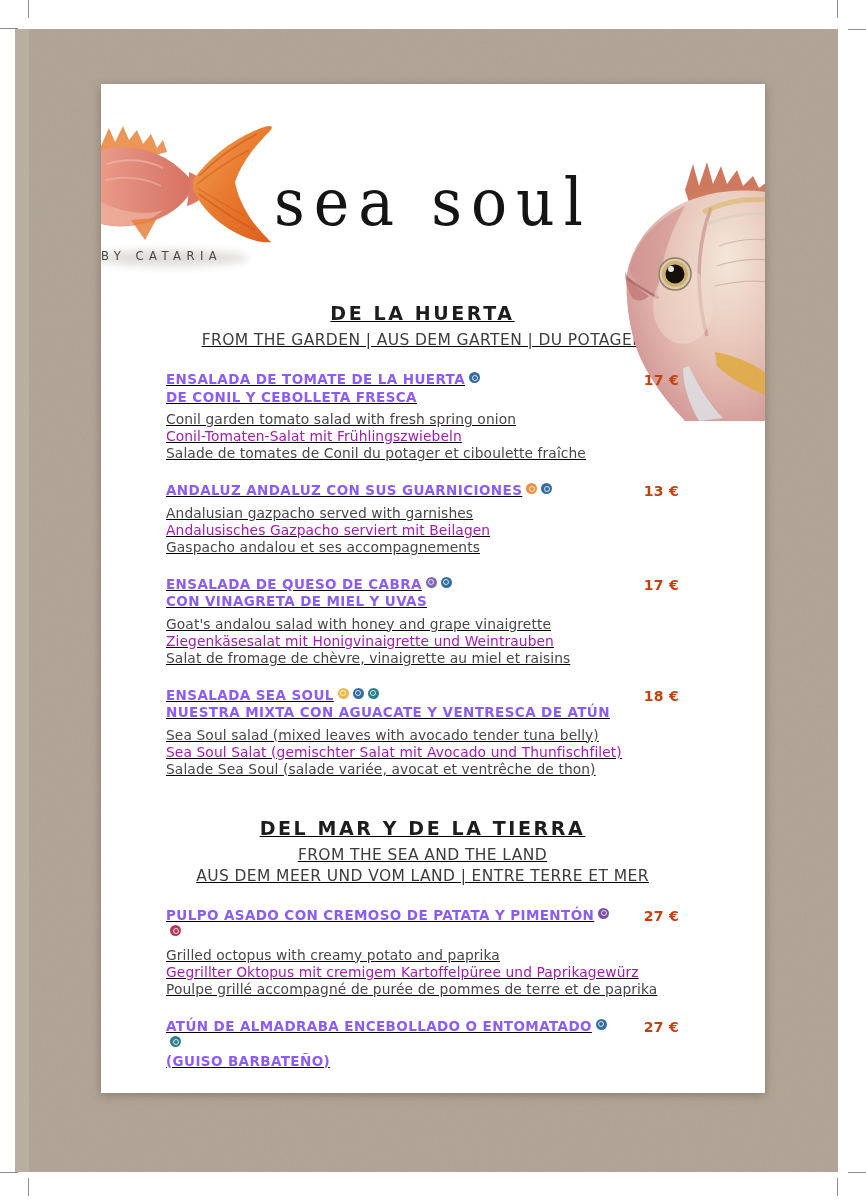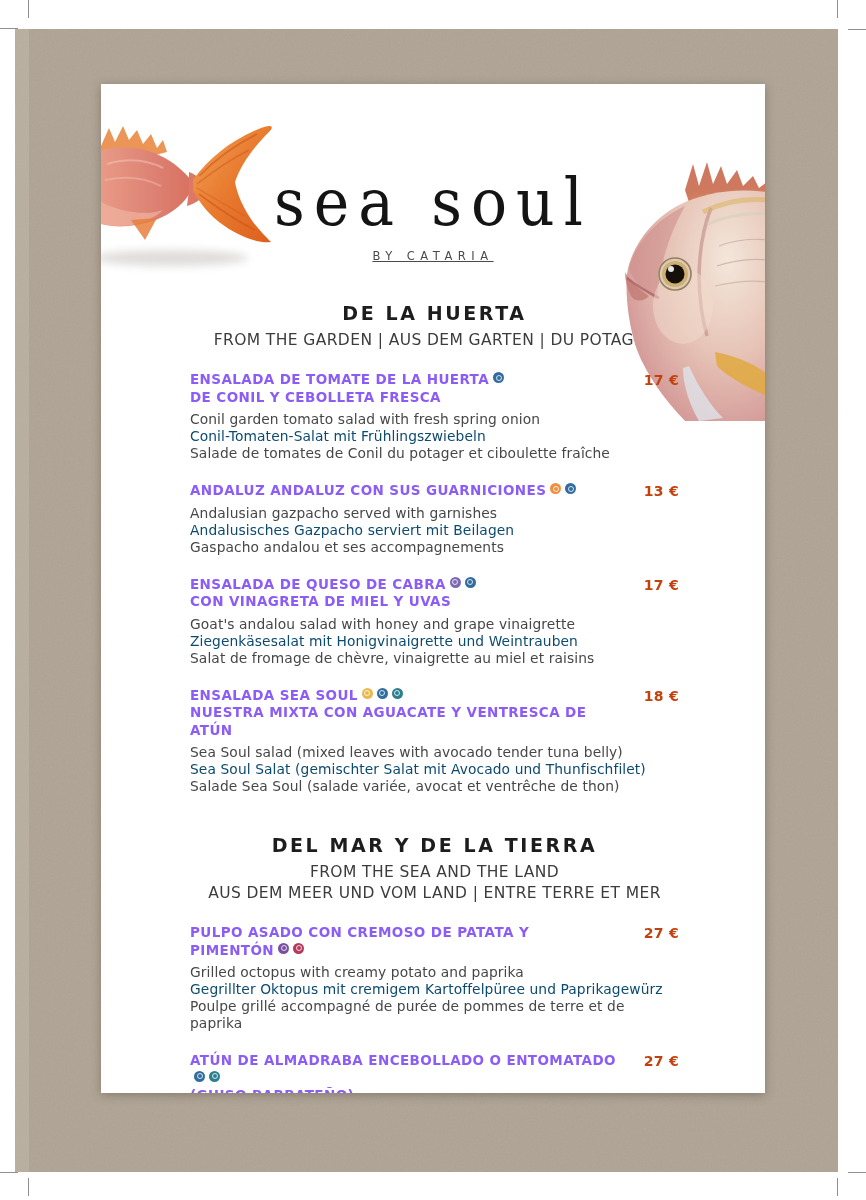--- a/index.html
+++ b/index.html
@@ -35,25 +35,25 @@
   .fish-tail { left:0; top:22px; width:178px; height:250px; }
   .fish-head { right:-2px; top:72px; width:148px; height:265px; }
 
   .logo {
     margin-top:88px; text-align:center;
     font-family:"DejaVu Serif", "Liberation Serif", serif;
     font-size:60px; font-weight:400; letter-spacing:9px; color:#141414;
     transform:scaleY(1.1); line-height:1;
   }
   .byline {
-    margin-top:17px; text-align:center;
-    font-size:11.5px; letter-spacing:5.5px; color:#4a4a4a;text-decoration:underline;
-  }
-
-  .menu { padding:0 86px 0 89px; }
+    margin-top:17px; text-align:left;
+    font-size:11.5px; letter-spacing:5.5px; color:#4a4a4a;
+  }
+
+  .menu { padding:0 86px 0 65px;text-decoration:underline; }
   .menu-section { margin-top:39px; }
   .section-title {
     text-align:center; font-size:19px; font-weight:700;
     letter-spacing:2.6px; color:#1d1d1d;
   }
   .section-sub {
     text-align:center; font-size:15.5px; color:#3c3c3c;
     letter-spacing:.4px; line-height:21px; margin-top:6px;
   }
 
@@ -61,21 +61,21 @@
   .dish h3 {
     font-size:13.5px; font-weight:700; letter-spacing:.4px;
     color:#8b5cf6; line-height:17.5px; padding-right:62px;
   }
   .price {
     position:absolute; right:0; top:1px;
     font-size:14px; font-weight:700; color:#c2410c; letter-spacing:.3px;
   }
   .dish p { font-size:13.8px; line-height:17px; color:#474747; letter-spacing:.1px; }
   .dish p.first { margin-top:5px; }
-  .dish p.muted { color:#0c4a6e; }
+  .dish p.muted { color:#a21caf; }
 
   .badge {
     position:relative; display:inline-block; width:11px; height:11px;
     border-radius:50%; margin-left:4px; vertical-align:1px;
   }
   .badge::after {
     content:""; position:absolute; left:2.5px; top:2.5px; width:4px; height:4px;
     border:1px solid rgba(255,255,255,.8); border-radius:50%;
   }
 </style>

